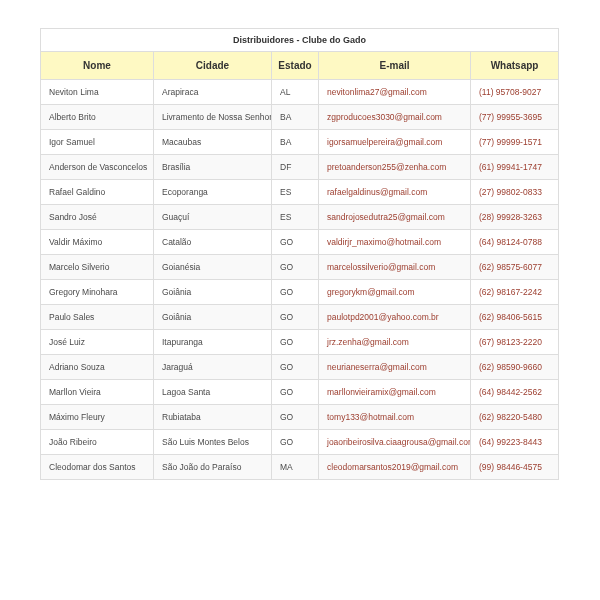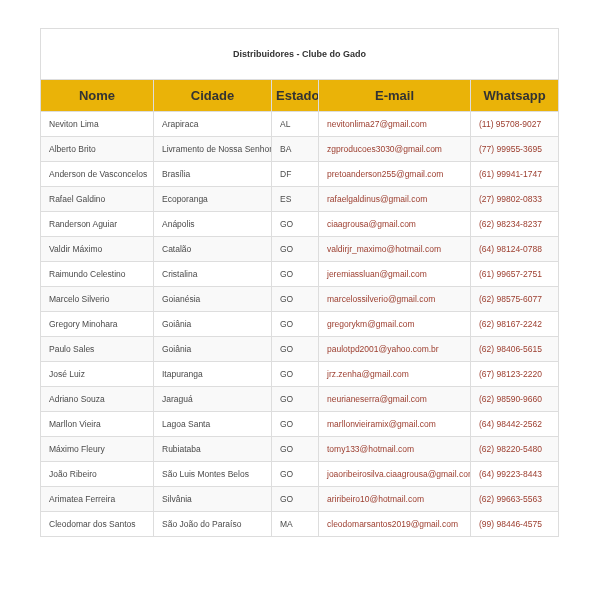--- a/index.html
+++ b/index.html
@@ -26,26 +26,26 @@
     border: 1px solid #dddddd;
     box-sizing: border-box;
     overflow: hidden;
     white-space: nowrap;
   }
   td.title-cell {
     text-align: center;
     font-weight: bold;
     font-size: 9px;
     color: #333333;
-    padding: 20px 4px;
+    padding: 6px 4px;
     background: #ffffff;
   }
   thead th {
-    background: #eab308;
-    font-size: 13px;
+    background: #fef9c3;
+    font-size: 10px;
     font-weight: bold;
     color: #333333;
     text-align: center;
     padding: 8px 4px;
   }
   tbody td {
     font-size: 8.5px;
     color: #4a4a4a;
     padding: 7px 8px;
     background: #ffffff;
@@ -97,55 +97,55 @@
           <td><span class="link">(11) 95708-9027</span></td>
         </tr>
         <tr>
           <td>Alberto Brito</td>
           <td>Livramento de Nossa Senhora</td>
           <td>BA</td>
           <td><span class="link">zgproducoes3030@gmail.com</span></td>
           <td><span class="link">(77) 99955-3695</span></td>
         </tr>
         <tr>
+          <td>Igor Samuel</td>
+          <td>Macaubas</td>
+          <td>BA</td>
+          <td><span class="link">igorsamuelpereira@gmail.com</span></td>
+          <td><span class="link">(77) 99999-1571</span></td>
+        </tr>
+        <tr>
           <td>Anderson de Vasconcelos</td>
           <td>Brasília</td>
           <td>DF</td>
-          <td><span class="link">pretoanderson255@gmail.com</span></td>
+          <td><span class="link">pretoanderson255@zenha.com</span></td>
           <td><span class="link">(61) 99941-1747</span></td>
         </tr>
         <tr>
           <td>Rafael Galdino</td>
           <td>Ecoporanga</td>
           <td>ES</td>
           <td><span class="link">rafaelgaldinus@gmail.com</span></td>
           <td><span class="link">(27) 99802-0833</span></td>
         </tr>
         <tr>
-          <td>Randerson Aguiar</td>
-          <td>Anápolis</td>
-          <td>GO</td>
-          <td><span class="link">ciaagrousa@gmail.com</span></td>
-          <td><span class="link">(62) 98234-8237</span></td>
+          <td>Sandro José</td>
+          <td>Guaçuí</td>
+          <td>ES</td>
+          <td><span class="link">sandrojosedutra25@gmail.com</span></td>
+          <td><span class="link">(28) 99928-3263</span></td>
         </tr>
         <tr>
           <td>Valdir Máximo</td>
           <td>Catalão</td>
           <td>GO</td>
           <td><span class="link">valdirjr_maximo@hotmail.com</span></td>
           <td><span class="link">(64) 98124-0788</span></td>
         </tr>
         <tr>
-          <td>Raimundo Celestino</td>
-          <td>Cristalina</td>
-          <td>GO</td>
-          <td><span class="link">jeremiassluan@gmail.com</span></td>
-          <td><span class="link">(61) 99657-2751</span></td>
-        </tr>
-        <tr>
           <td>Marcelo Silverio</td>
           <td>Goianésia</td>
           <td>GO</td>
           <td><span class="link">marcelossilverio@gmail.com</span></td>
           <td><span class="link">(62) 98575-6077</span></td>
         </tr>
         <tr>
           <td>Gregory Minohara</td>
           <td>Goiânia</td>
           <td>GO</td>
@@ -186,27 +186,20 @@
           <td>GO</td>
           <td><span class="link">tomy133@hotmail.com</span></td>
           <td><span class="link">(62) 98220-5480</span></td>
         </tr>
         <tr>
           <td>João Ribeiro</td>
           <td>São Luis Montes Belos</td>
           <td>GO</td>
           <td><span class="link">joaoribeirosilva.ciaagrousa@gmail.com</span></td>
           <td><span class="link">(64) 99223-8443</span></td>
-        </tr>
-        <tr>
-          <td>Arimatea Ferreira</td>
-          <td>Silvânia</td>
-          <td>GO</td>
-          <td><span class="link">ariribeiro10@hotmail.com</span></td>
-          <td><span class="link">(62) 99663-5563</span></td>
         </tr>
         <tr>
           <td>Cleodomar dos Santos</td>
           <td>São João do Paraíso</td>
           <td>MA</td>
           <td><span class="link">cleodomarsantos2019@gmail.com</span></td>
           <td><span class="link">(99) 98446-4575</span></td>
         </tr>
       </tbody>
   </table>

